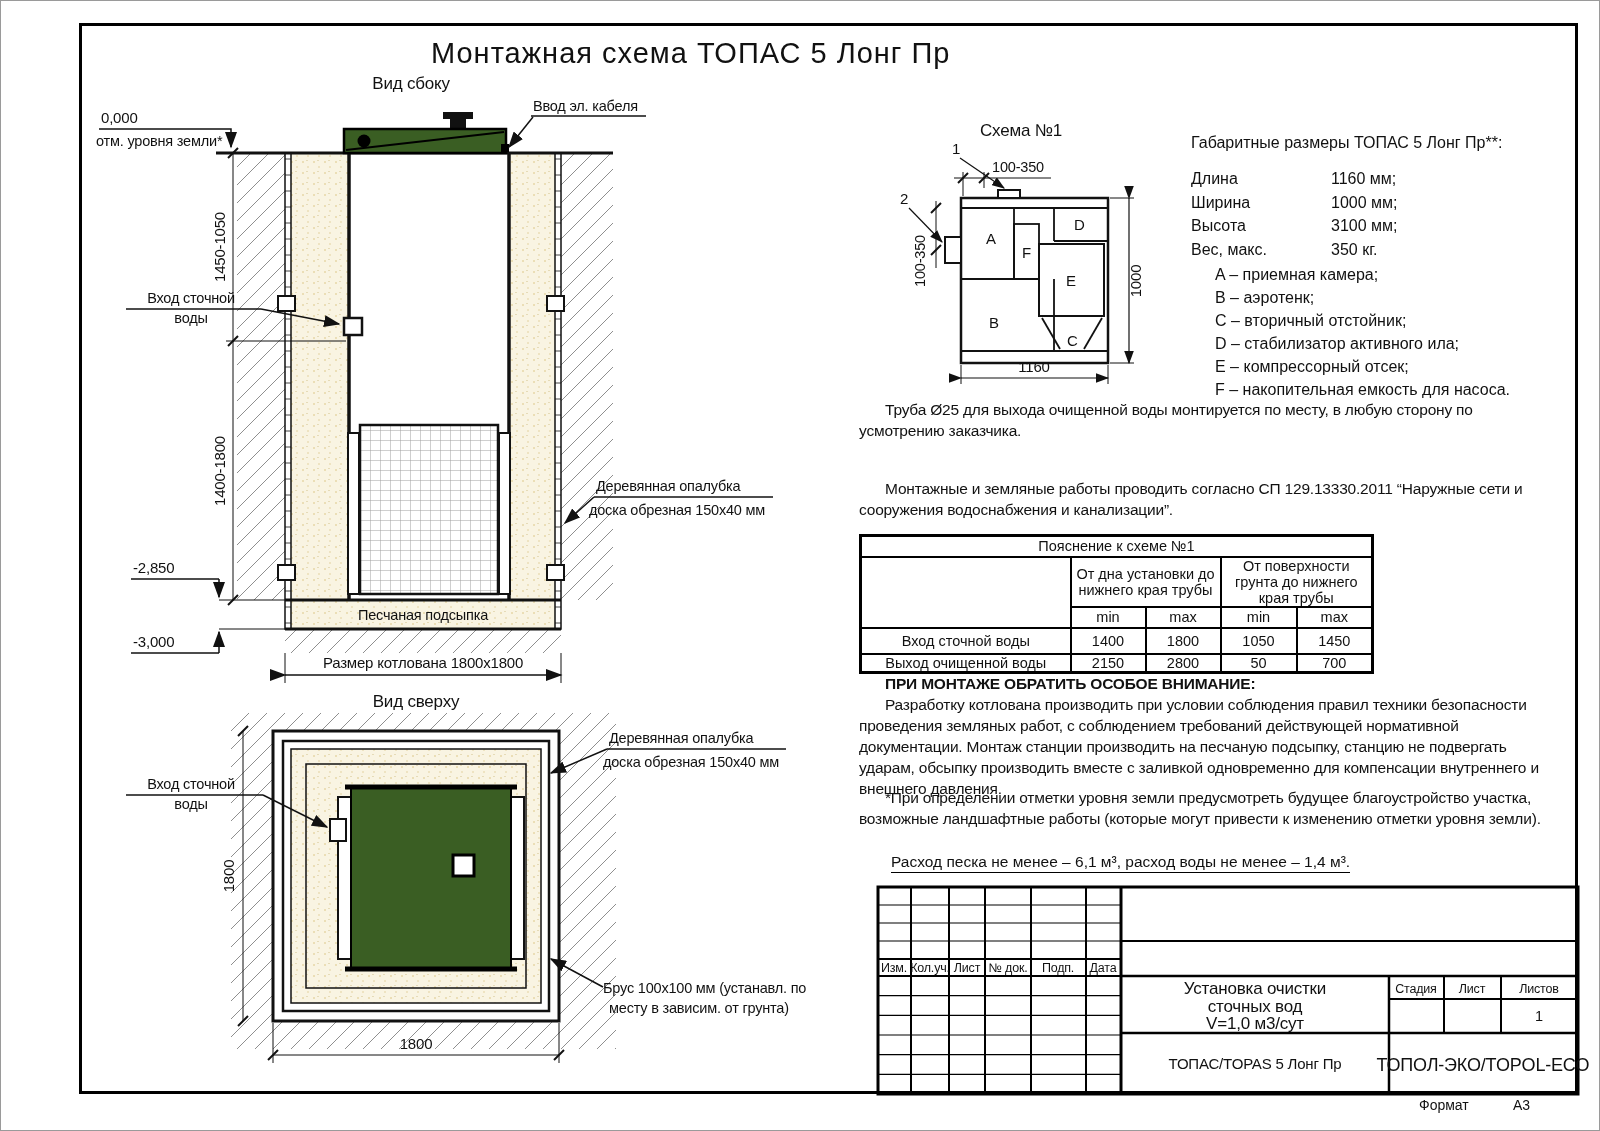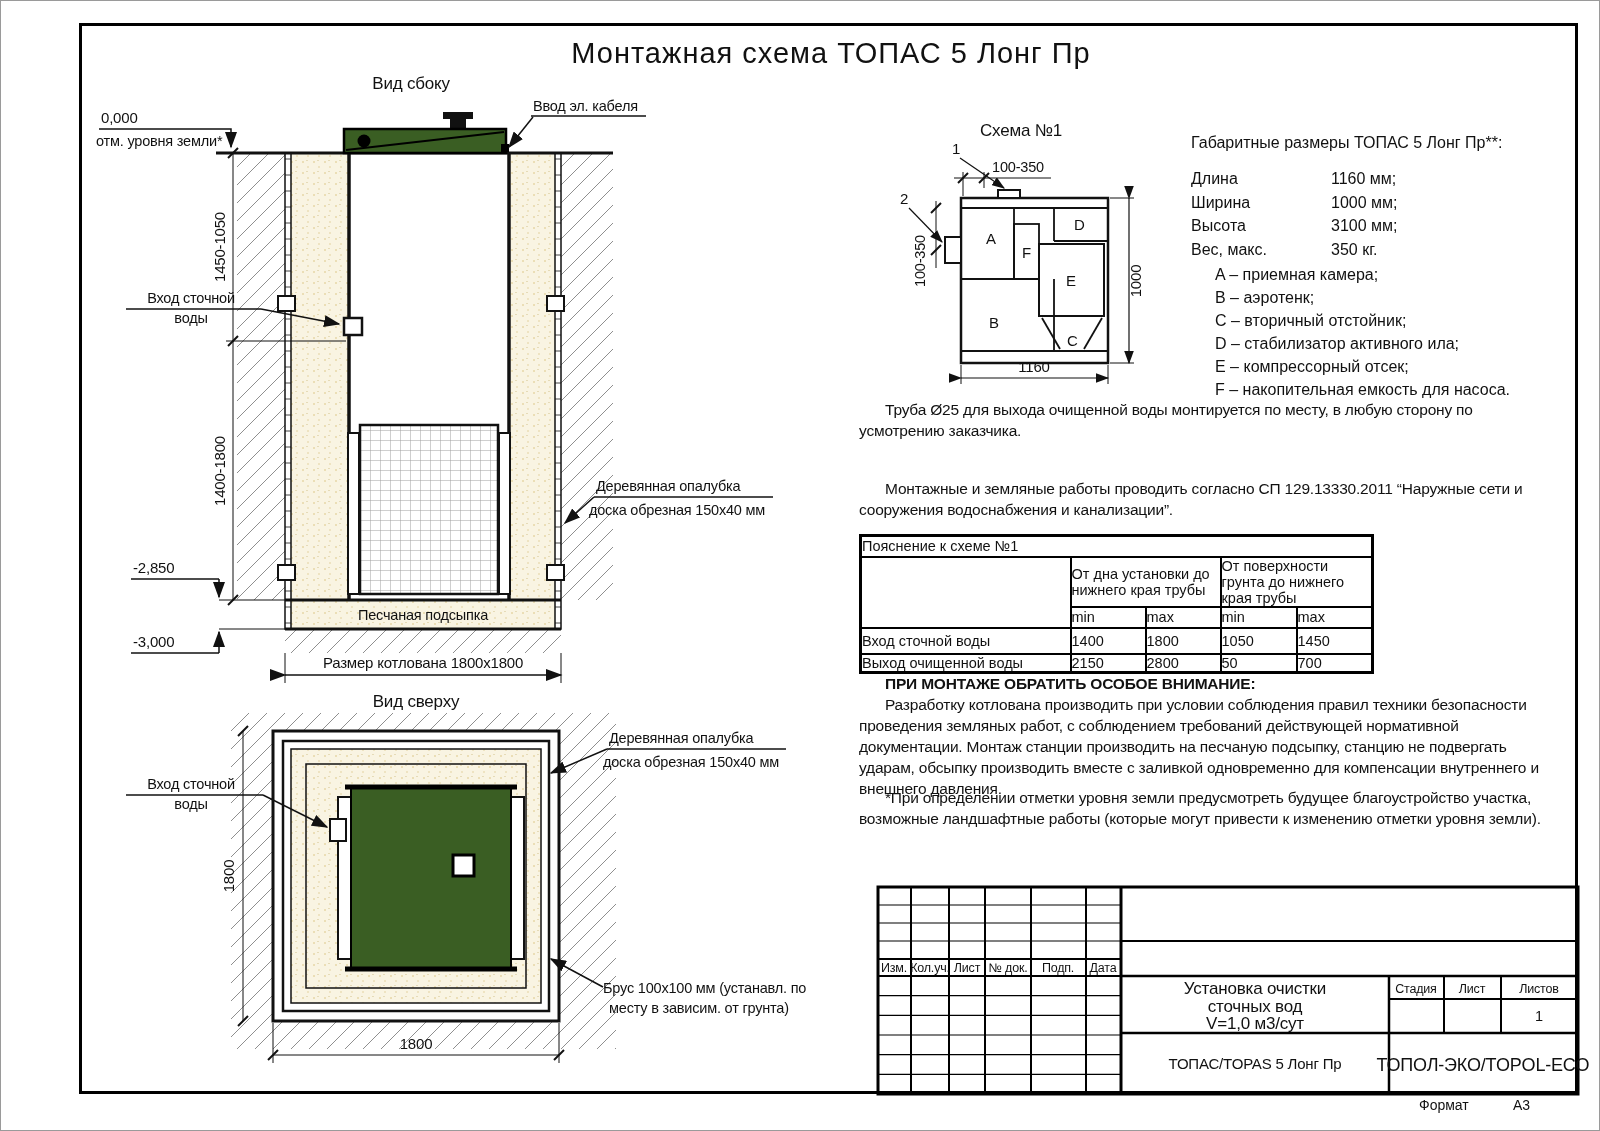--- a/index.html
+++ b/index.html
@@ -1,35 +1,35 @@
 <!DOCTYPE html>
 <html><head>
 <meta charset="utf-8">
 <style>
   html,body{margin:0;padding:0;background:#e8e8e8;}
   #page{position:relative;width:1600px;height:1131px;background:#ffffff;
         font-family:"Liberation Sans",sans-serif;color:#111;overflow:hidden;
         border:1px solid #9a9a9a;box-sizing:border-box;}
   .abs{position:absolute;}
   #frame{left:78px;top:22px;width:1499px;height:1071px;border:3px solid #000;box-sizing:border-box;}
-  #page-title{left:430px;top:36px;width:800px;text-align:center;font-size:29px;letter-spacing:1px;}
+  #page-title{left:430px;top:36px;width:800px;text-align:left;font-size:29px;letter-spacing:1px;}
   .txt{font-size:15.5px;line-height:21px;letter-spacing:-0.2px;}
   .txt p{margin:0;text-indent:26px;}
   #specs-heading{left:1190px;top:133px;font-size:16px;}
   #specs-rows{left:1190px;top:166px;font-size:16px;line-height:23.5px;}
   #specs-rows .lbl{display:inline-block;width:140px;}
   #legend{left:1214px;top:262px;font-size:16px;line-height:23px;}
   #para1{left:858px;top:398px;width:695px;}
   #para2{left:858px;top:477px;width:695px;}
   #warning{left:858px;top:672px;width:700px;}
   #warning .head{font-weight:bold;text-indent:26px;}
   #footnotes{left:858px;top:786px;width:700px;}
   #consumption{left:890px;top:852px;font-size:15.5px;border-bottom:1.5px solid #000;padding-bottom:1px;}
   table.exp{border-collapse:collapse;table-layout:fixed;}
-  table.exp td{border:2px solid #000;font-size:14.5px;text-align:left;padding:0;
+  table.exp td{border:2px solid #000;font-size:14.5px;text-align:center;padding:0;
                font-family:"Liberation Sans",sans-serif;color:#111;margin-top:24px;}
   table.exp{border:3px solid #000;}
   #fmt-label{left:1418px;top:1096px;font-size:14px;}
   #fmt-value{left:1512px;top:1096px;font-size:14px;}
   svg text{font-family:"Liberation Sans",sans-serif;fill:#111;letter-spacing:-0.2px;}
   .s14{font-size:14.5px;} .s15{font-size:15px;} .s17{font-size:17px;} .s12{font-size:12.5px;}
 </style>
 </head>
 <body>
 
@@ -366,20 +366,21 @@
 
   <div class="abs txt" id="warning">
     <p class="head">ПРИ МОНТАЖЕ ОБРАТИТЬ ОСОБОЕ ВНИМАНИЕ:</p>
     <p>Разработку котлована производить при условии соблюдения правил техники безопасности проведения земляных работ, с соблюдением требований действующей нормативной документации. Монтаж станции производить на песчаную подсыпку, станцию не подвергать ударам, обсыпку производить вместе с заливкой одновременно для компенсации внутреннего и внешнего давления.</p>
   </div>
 
   <div class="abs txt" id="footnotes">
     <p>*При определении отметки уровня земли предусмотреть будущее благоустройство участка, возможные ландшафтные работы (которые могут привести к изменению отметки уровня земли).</p>
   </div>
 
+  <div class="abs" id="consumption">Расход песка не менее – 6,1 м³, расход воды не менее – 1,4 м³.</div>
 
   <svg class="abs" style="left:870px;top:880px;" width="720" height="220" viewBox="0 0 720 220">
     <g fill="none" stroke="#000">
       <rect x="7" y="6" width="700" height="207" stroke-width="3"></rect>
 
       <line x1="40" y1="6" x2="40" y2="213" stroke-width="2"></line>
       <line x1="78" y1="6" x2="78" y2="213" stroke-width="2"></line>
       <line x1="114" y1="6" x2="114" y2="213" stroke-width="2"></line>
       <line x1="160" y1="6" x2="160" y2="213" stroke-width="2"></line>
       <line x1="215" y1="6" x2="215" y2="213" stroke-width="2"></line>

